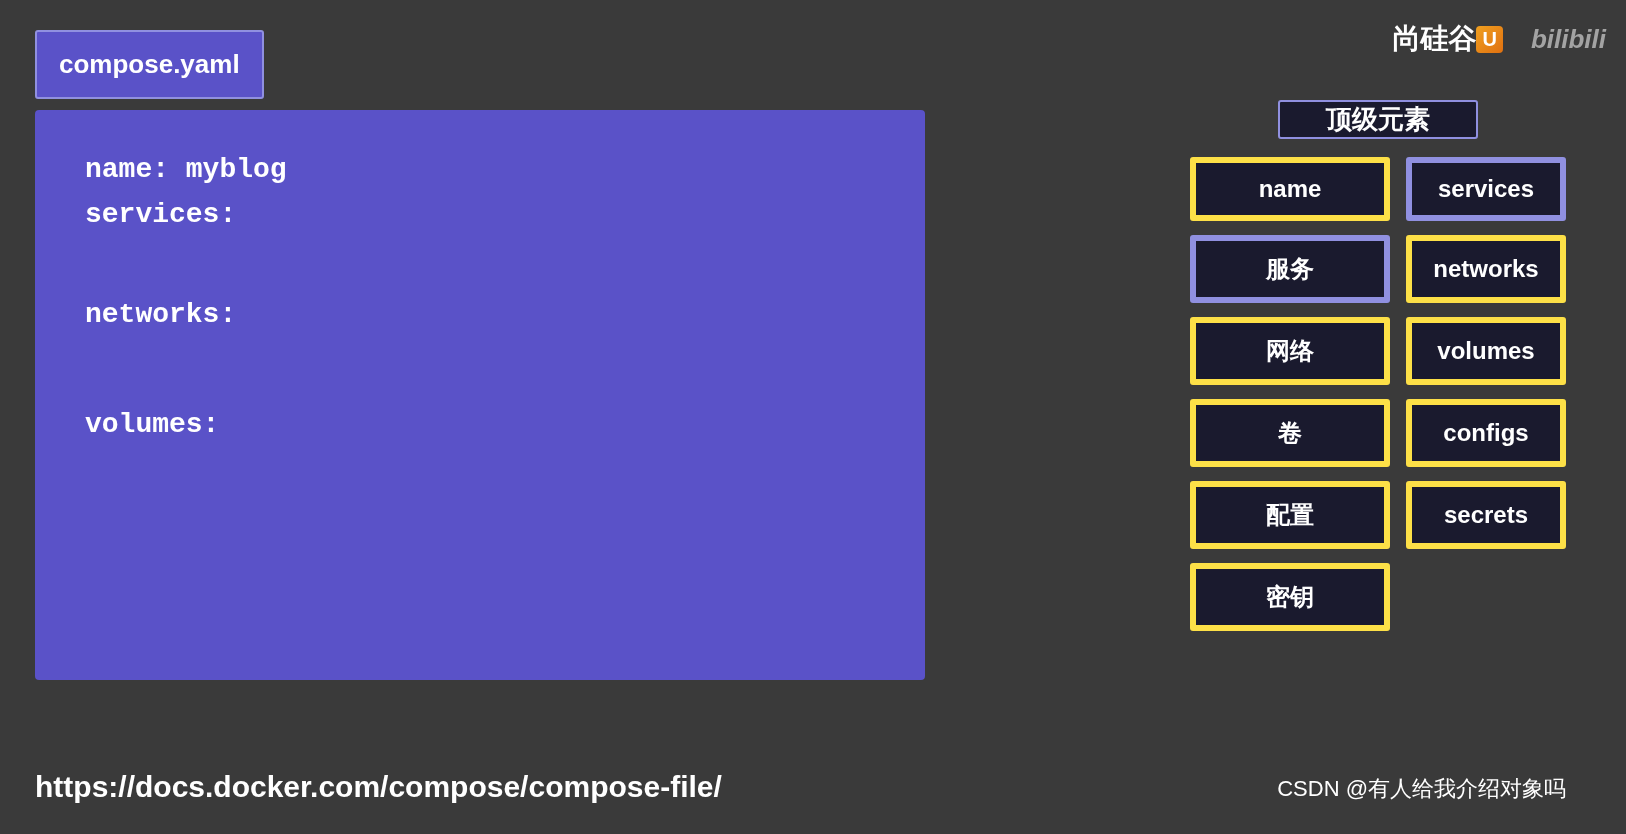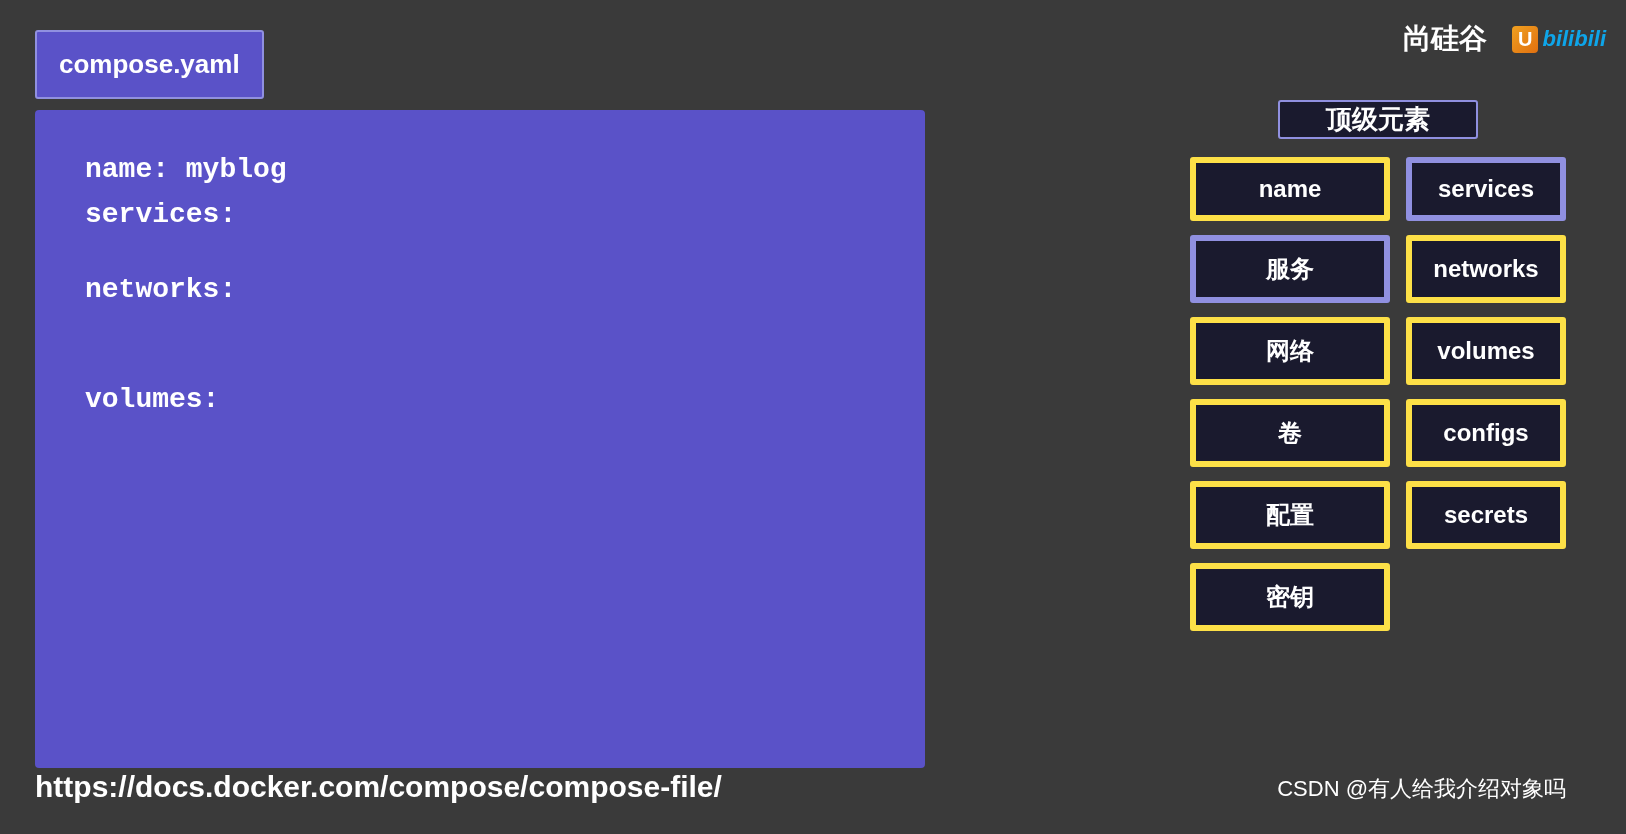--- a/index.html
+++ b/index.html
@@ -31,21 +31,21 @@
       border-radius: 3px;
     }
 
     
     .logo-area {
       position: absolute;
       top: 20px;
       right: 20px;
       display: flex;
       align-items: center;
-      gap: 25px;
+      gap: 0;
     }
 
     .logo-text {
       color: white;
       font-size: 28px;
       font-weight: bold;
     }
 
     .bilibili-logo {
       display: flex;
@@ -56,49 +56,50 @@
     .bili-u {
       background: linear-gradient(135deg, #f0a020, #e07010);
       color: white;
       font-size: 20px;
       font-weight: bold;
       padding: 2px 6px;
       border-radius: 4px;
     }
 
     .bili-text {
-      color: #0ea5e9;
-      font-size: 22px;
+      color: #a3a3a3;
+      font-size: 26px;
       font-weight: bold;
       font-style: italic;
+      margin-left: 24px;
     }
 
     
     .code-block {
       position: absolute;
       top: 110px;
       left: 35px;
       width: 890px;
-      height: 658px;
+      height: 570px;
       background-color: #5a52c8;
       border-radius: 4px;
       padding: 40px 50px;
     }
 
     .code-line {
       color: white;
       font-size: 28px;
       font-weight: bold;
       line-height: 1.4;
       margin-bottom: 6px;
       font-family: 'Courier New', monospace;
     }
 
     .code-line.gap-top {
-      margin-top: 36px;
+      margin-top: 61px;
     }
 
     .code-line.gap-top2 {
       margin-top: 70px;
     }
 
     
     .url-text {
       position: absolute;
       bottom: 30px;

